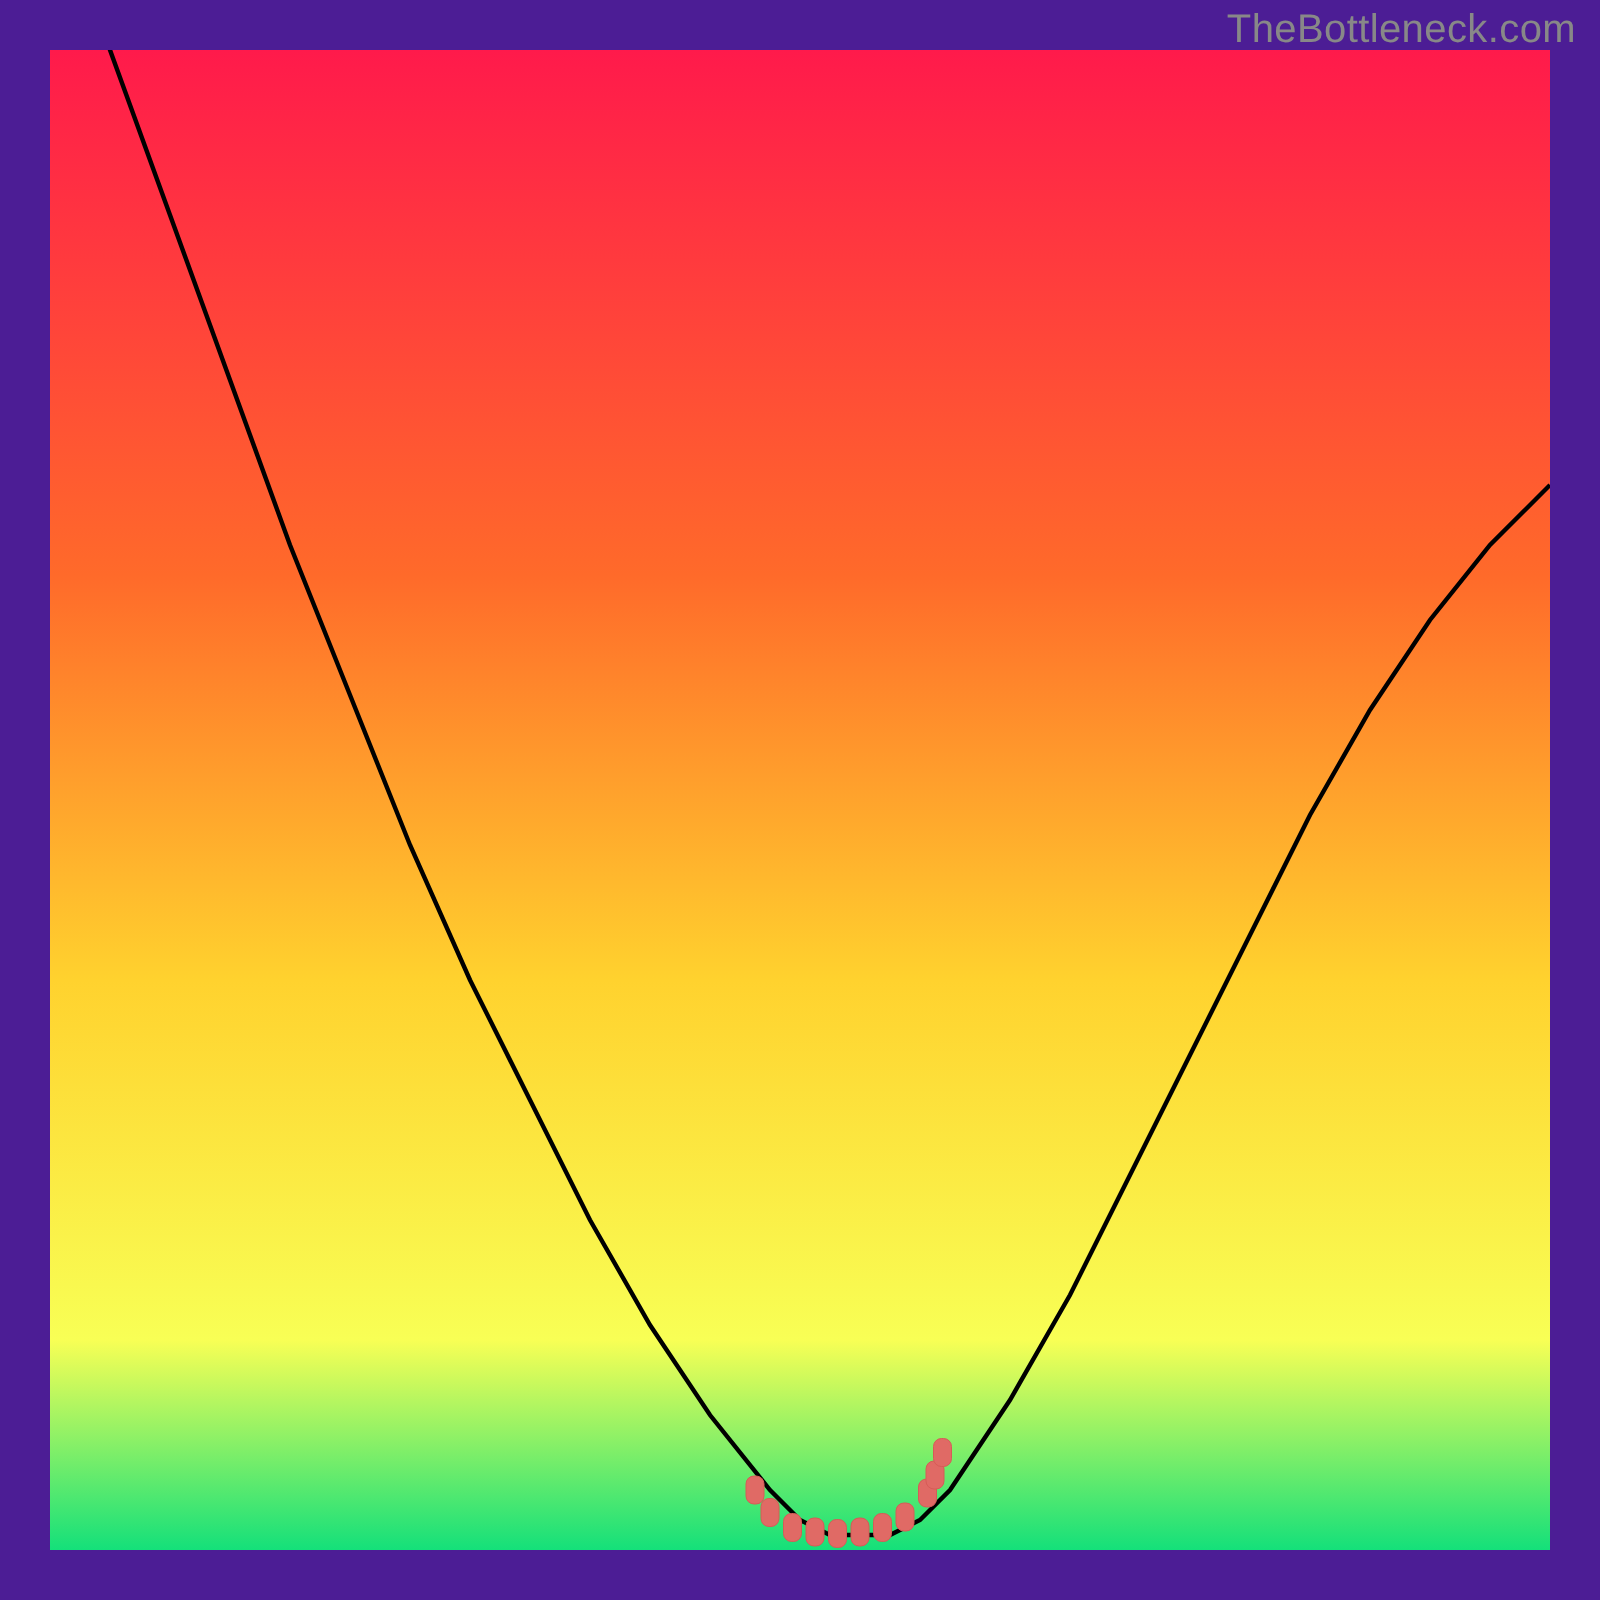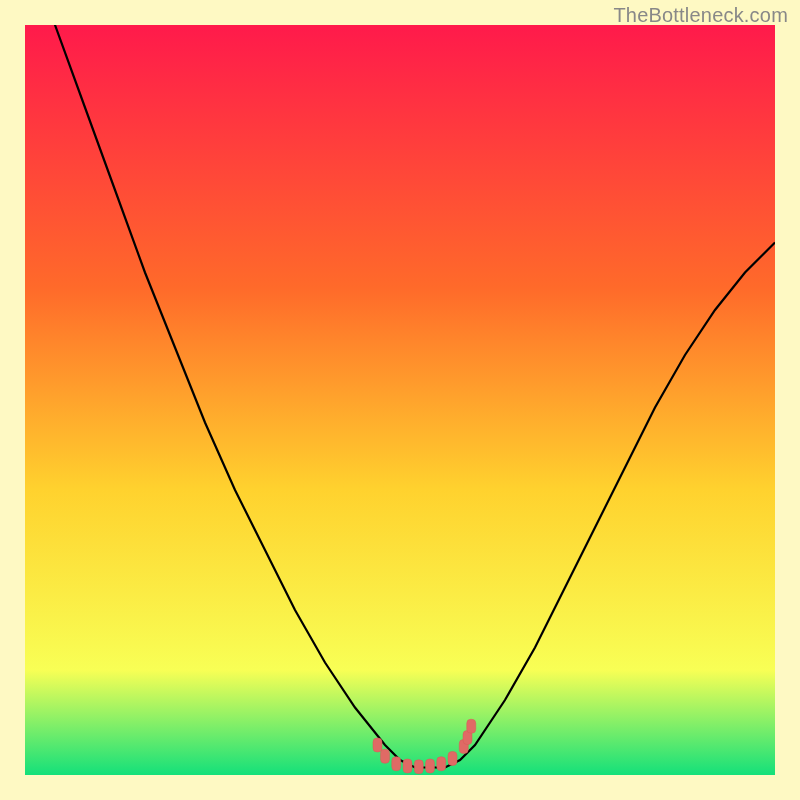--- a/index.html
+++ b/index.html
@@ -8,21 +8,21 @@
     width: 800px;
     height: 800px;
     background: #000;
     overflow: hidden;
     font-family: Arial, Helvetica, sans-serif;
   }
   .frame {
     position: relative;
     width: 800px;
     height: 800px;
-    background: #fef9c3;
+    background: #4c1d95;
     text-align: center;
   }
   .watermark {
     position: absolute;
     top: 4px;
     right: 12px;
     color: #888888;
     font-size: 20px;
     font-weight: 500;
     z-index: 50;

